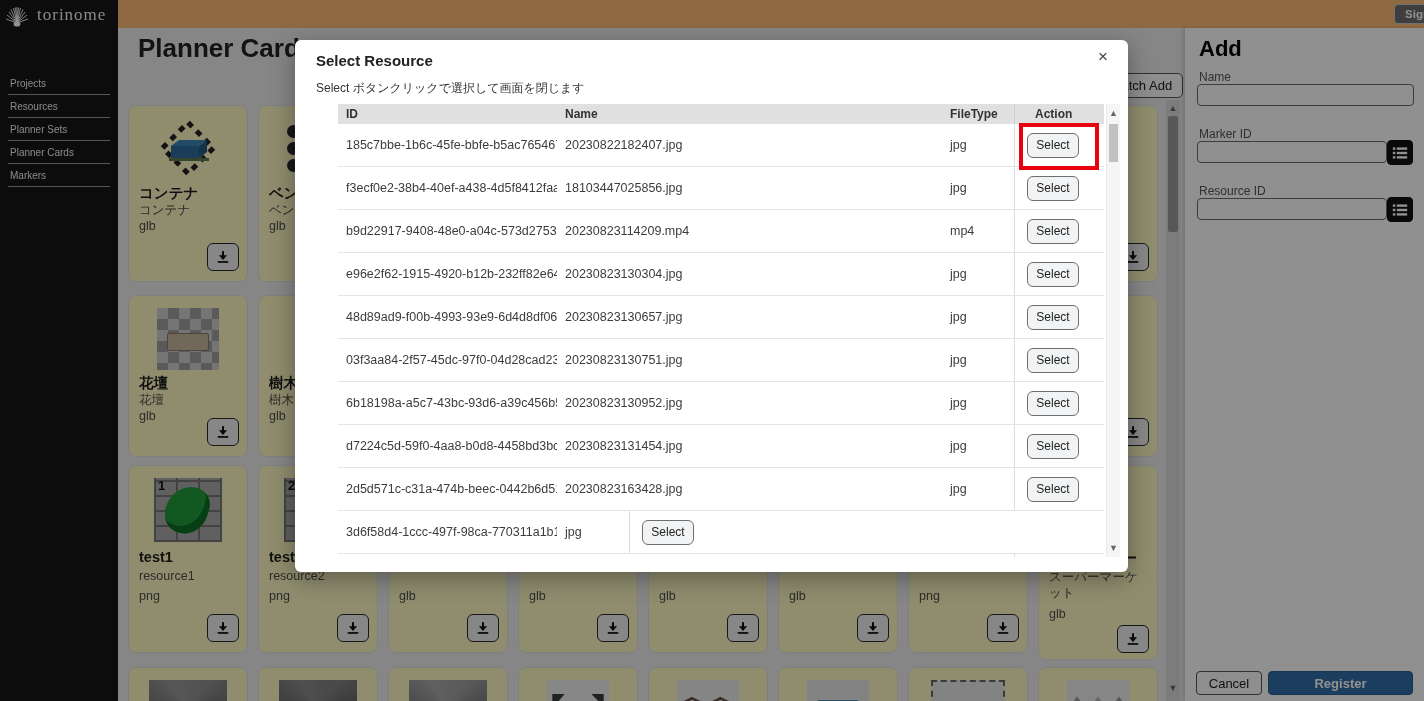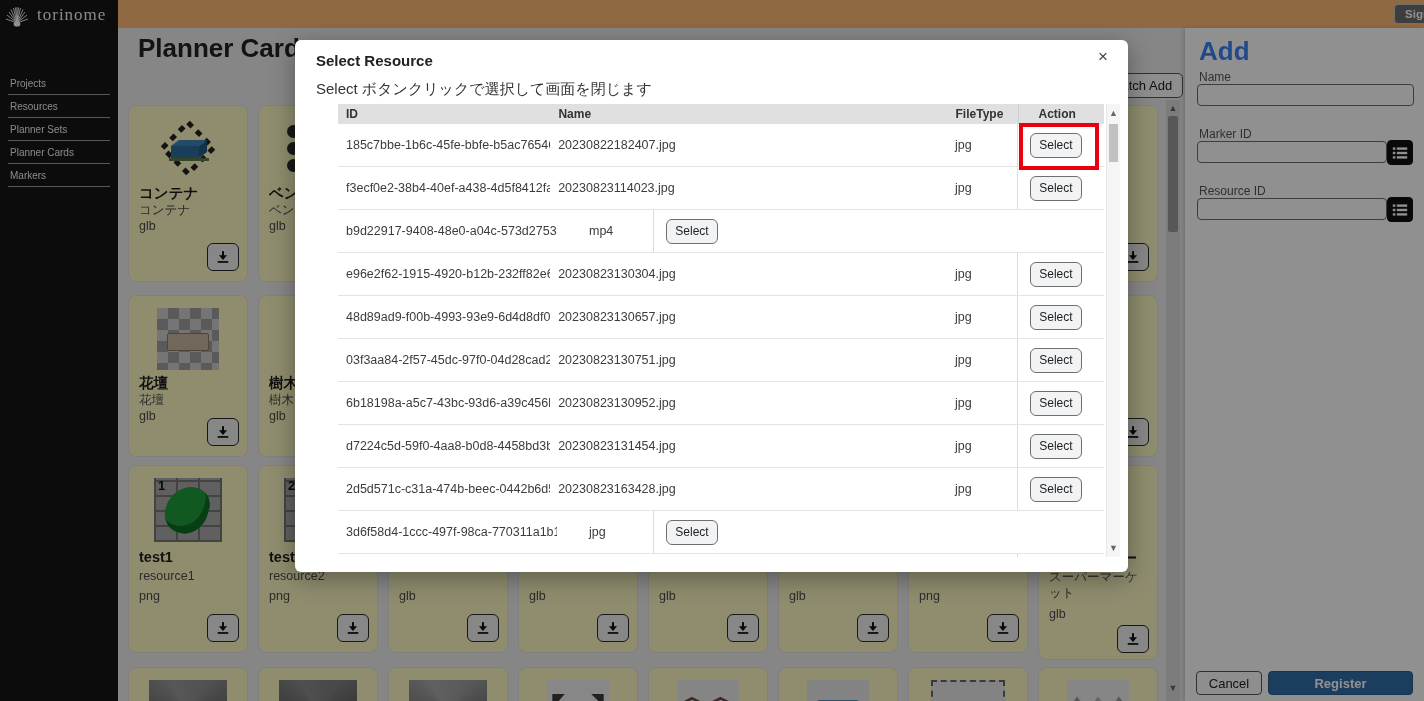--- a/index.html
+++ b/index.html
@@ -55,44 +55,44 @@
   .thumb-face{background:conic-gradient(from 40deg,#8f8f8f,#5c5c5c,#bdbdbd,#6a6a6a,#9b9b9b,#8f8f8f);width:78px;height:60px;}
   .thumb-hd{background:#e9e9e9;border:2px dashed #666;width:70px;height:56px;display:flex;align-items:center;justify-content:center;}
   .hd-red{color:#8e1b1b;font-weight:bold;font-size:20px;font-family:"Liberation Serif",serif;}
   
   .main-scroll{position:absolute;left:1166px;top:100px;width:14px;height:601px;background:#dcdcdc;z-index:2;}
   .main-scroll .thumbbar{position:absolute;left:2px;top:16px;width:10px;height:116px;background:#9b9b9b;border-radius:2px;}
   .sb-arrow{position:absolute;left:0;width:14px;font-size:9px;color:#666;text-align:center;}
   
   .panel{position:absolute;left:1185px;top:28px;width:239px;height:673px;background:#ffffff;
     box-shadow:-2px 0 4px rgba(0,0,0,.15);z-index:2;}
-  .panel-title{position:absolute;left:14px;top:8px;font-size:26px;font-weight:bold;color:#3b82f6;}
+  .panel-title{position:absolute;left:14px;top:8px;font-size:22px;font-weight:bold;color:#000000;}
   .f-label{position:absolute;left:14px;font-size:12px;color:#555;}
   .f-input{position:absolute;left:12px;height:20px;border:1.5px solid #6d6d6d;border-radius:4px;
     background:#fff;font-size:13px;padding:0 6px;box-sizing:content-box;}
   .icon-btn{position:absolute;width:26px;height:25px;background:#111;border:1px solid #111;
     border-radius:4px;display:flex;align-items:center;justify-content:center;cursor:pointer;padding:0;}
   .cancel{position:absolute;left:11px;bottom:6px;width:66px;height:24px;background:#fbfbfb;
     border:1.5px solid #555;border-radius:4px;font-size:13px;color:#222;cursor:pointer;}
   .register{position:absolute;left:83px;bottom:6px;width:145px;height:24px;background:#336fa7;
     border:1px solid #2b5e8e;border-radius:4px;font-size:13px;font-weight:bold;color:#fff;cursor:pointer;}
   
   .overlay{position:absolute;inset:0;background:rgba(0,0,0,0.435);z-index:40;}
   .modal{position:absolute;left:295px;top:40px;width:833px;height:532px;background:#fff;
     border-radius:6px;box-shadow:0 6px 24px rgba(0,0,0,.35);z-index:50;}
   .m-title{position:absolute;left:21px;top:12px;font-size:15px;font-weight:bold;color:#222;}
   .m-close{position:absolute;right:14px;top:6px;font-size:17px;color:#444;background:none;border:none;cursor:pointer;}
-  .m-sub{position:absolute;left:21px;top:40px;font-size:15px;color:#333;}
+  .m-sub{position:absolute;left:21px;top:40px;font-size:12px;color:#333;}
   .tscroll{position:absolute;left:43px;top:64px;width:766px;height:453px;overflow:hidden;}
   .thead{display:flex;height:20px;background:#e0e0e0;align-items:center;
     font-size:12px;font-weight:bold;color:#333;}
   .trow{display:flex;height:42px;align-items:center;border-bottom:1px solid #e4e4e4;
     font-size:12.5px;color:#3c3c3c;}
   .cell{padding-left:8px;box-sizing:border-box;overflow:hidden;white-space:nowrap;}
-  .c-id{width:219px;} .c-name{width:385px;} .c-ft{width:72px;margin-left:24px;}
+  .c-id{width:219px;} .c-name{width:385px;} .c-ft{width:72px;}
   .c-act{width:89px;align-self:stretch;display:flex;align-items:center;border-left:1px solid #dcdcdc;}
   .thead .c-act{border-left:1px solid #cfcfcf;}
   .sel-btn{margin-left:12px;width:52px;height:25px;background:#f1f3f5;border:1px solid #6f6f6f;
     border-radius:6px;font-size:12px;color:#222;cursor:pointer;}
   .trow-part{height:13px;overflow:hidden;border-top:0;}
   .m-scroll{position:absolute;left:811px;top:64px;width:13px;height:453px;background:#f5f5f5;border-left:1px solid #e8e8e8;}
   .m-scroll .thumbbar{position:absolute;left:2px;top:20px;width:9px;height:38px;background:#c1c1c1;}
   .annotation{position:absolute;left:724px;top:83px;width:72px;height:39px;
     border:4px solid #e8000f;z-index:60;pointer-events:none;}
   svg{display:block;}
@@ -463,28 +463,29 @@
     <div class="trow">
       <div class="cell c-id">185c7bbe-1b6c-45fe-bbfe-b5ac765467a4</div>
       <div class="cell c-name">20230822182407.jpg</div>
       <div class="cell c-ft">jpg</div>
       <div class="c-act">
           <button class="sel-btn">Select</button>
         </div>
     </div>
     <div class="trow">
       <div class="cell c-id">f3ecf0e2-38b4-40ef-a438-4d5f8412faaf</div>
-      <div class="cell c-name">20230823114023.jpg</div>
+      <div class="cell c-name">18103447025856.jpg</div>
       <div class="cell c-ft">jpg</div>
       <div class="c-act">
           <button class="sel-btn">Select</button>
         </div>
     </div>
     <div class="trow">
       <div class="cell c-id">b9d22917-9408-48e0-a04c-573d27538d49</div>
+      <div class="cell c-name">20230823114209.mp4</div>
       <div class="cell c-ft">mp4</div>
       <div class="c-act">
           <button class="sel-btn">Select</button>
         </div>
     </div>
     <div class="trow">
       <div class="cell c-id">e96e2f62-1915-4920-b12b-232ff82e6403</div>
       <div class="cell c-name">20230823130304.jpg</div>
       <div class="cell c-ft">jpg</div>
       <div class="c-act">

